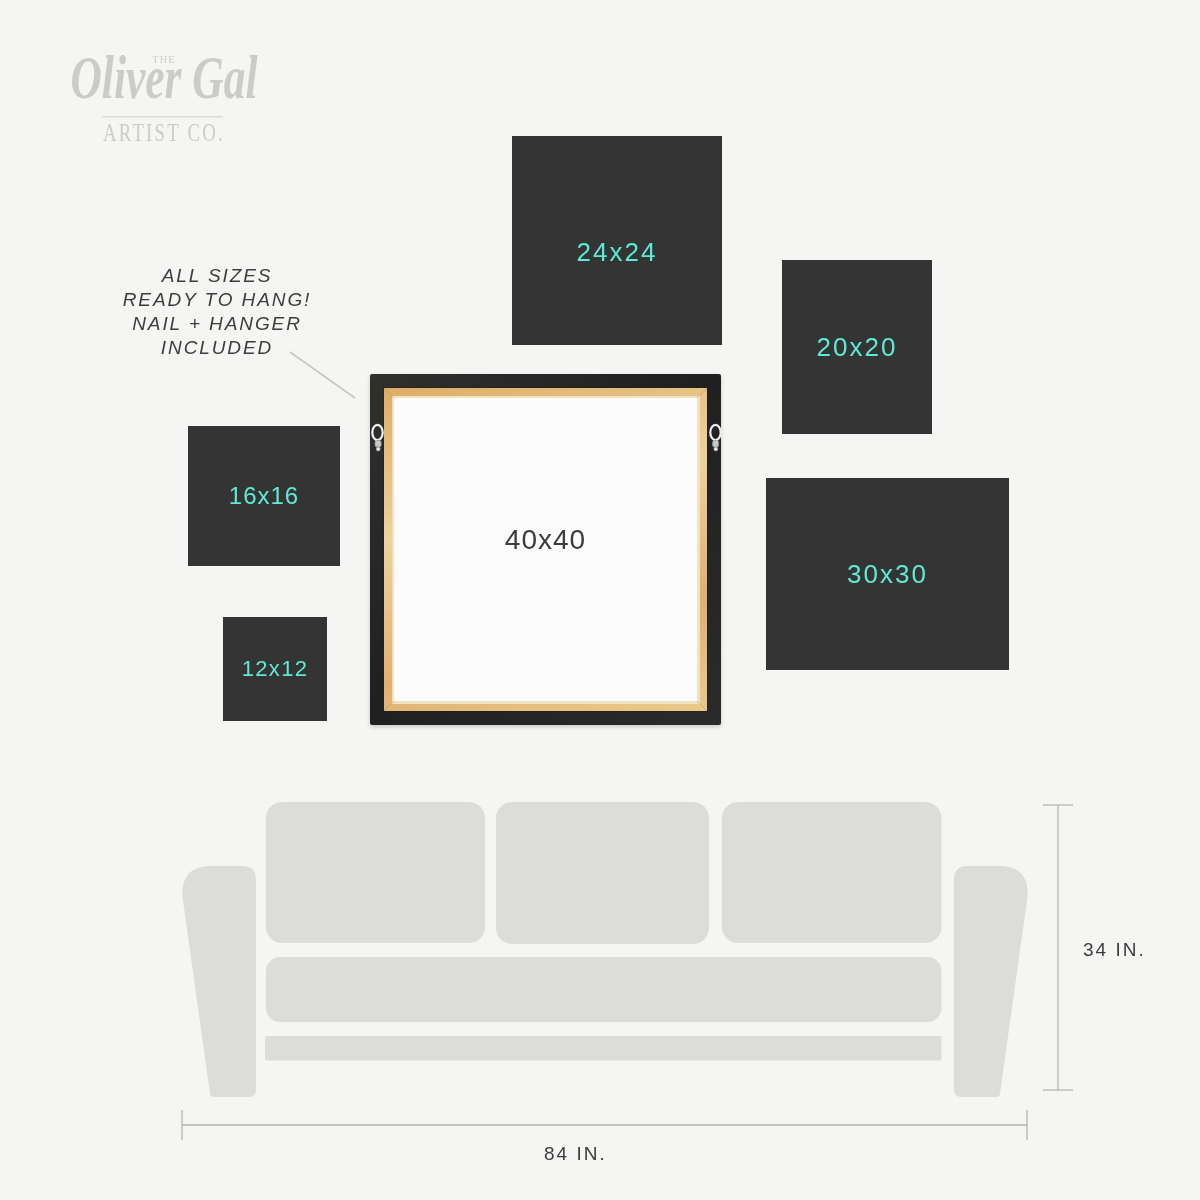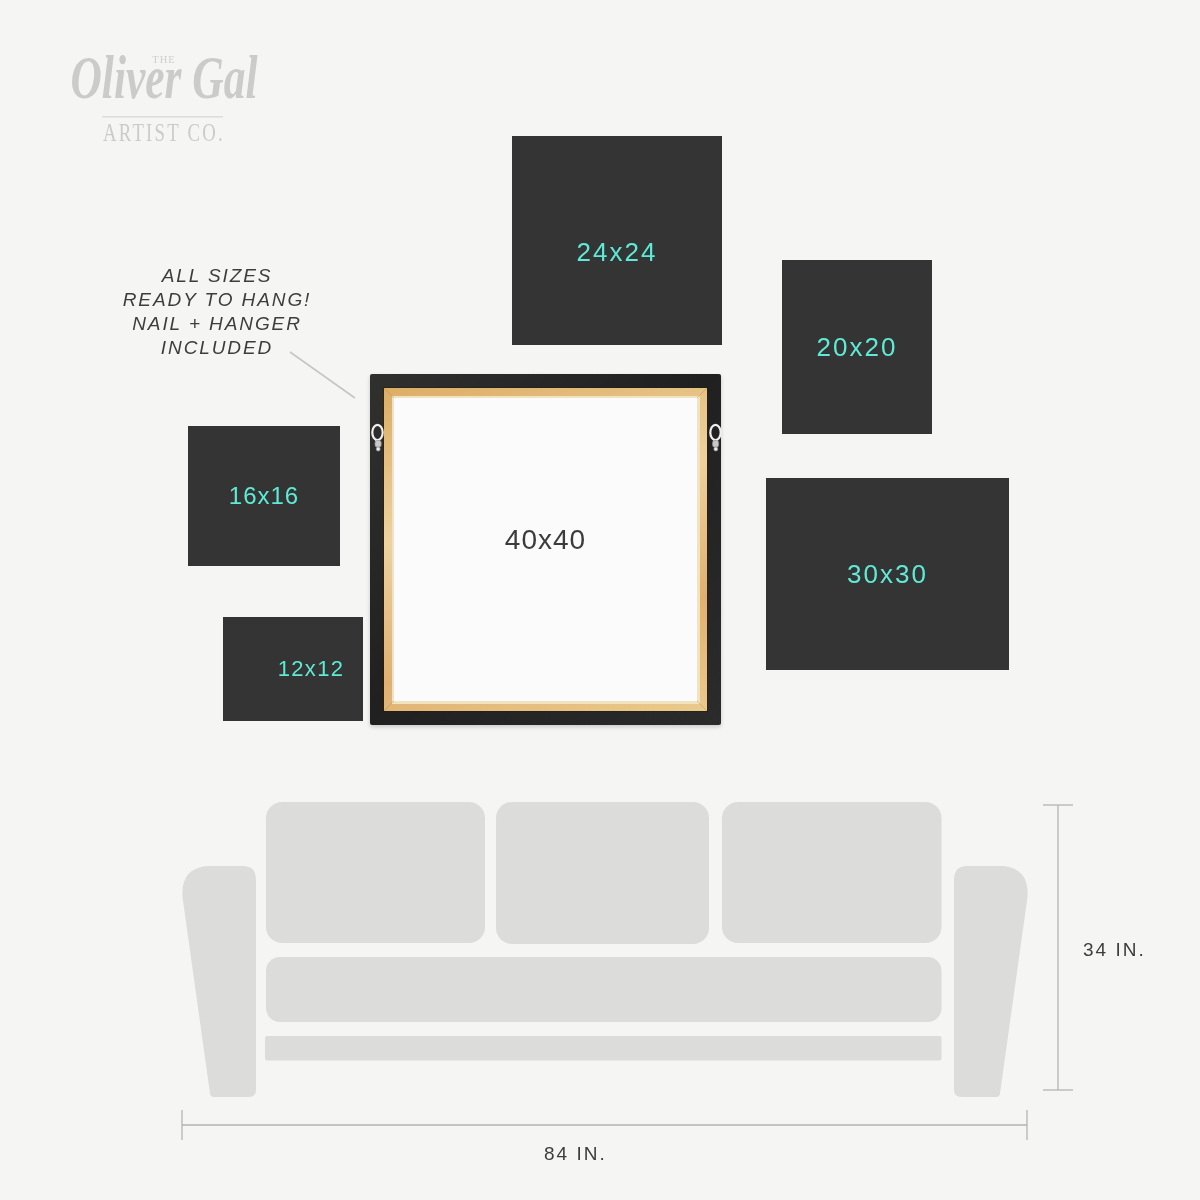--- a/index.html
+++ b/index.html
@@ -35,21 +35,21 @@
     </div>
 
 <div class="sq" style="left:766px;top:260px;width:150px;height:174px;margin-left:16px;">
       <span>20x20</span>
     </div>
 
 <div class="sq" style="left:188px;top:426px;width:152px;height:140px;">
       <span style="font-size:24px;letter-spacing:1px;">16x16</span>
     </div>
 
-<div class="sq" style="left:223px;top:617px;width:104px;height:104px;padding-left:36px;">
+<div class="sq" style="left:223px;top:617px;width:104px;height:104px;">
       <span style="font-size:22px;letter-spacing:1.3px;">12x12</span>
     </div>
 
 <div class="sq" style="left:766px;top:478px;width:243px;height:192px;">
       <span>30x30</span>
     </div>
 
 <div class="abs" style="left:370px;top:374px;width:351px;height:351px;border-radius:28px;">
 
   <div class="abs" style="left:0;top:0;width:351px;height:351px;background:linear-gradient(135deg,#30302f 0%,#202021 48%,#2b2b2c 100%);border-radius:2px;box-shadow:0 2px 4px rgba(0,0,0,0.18);"></div>

